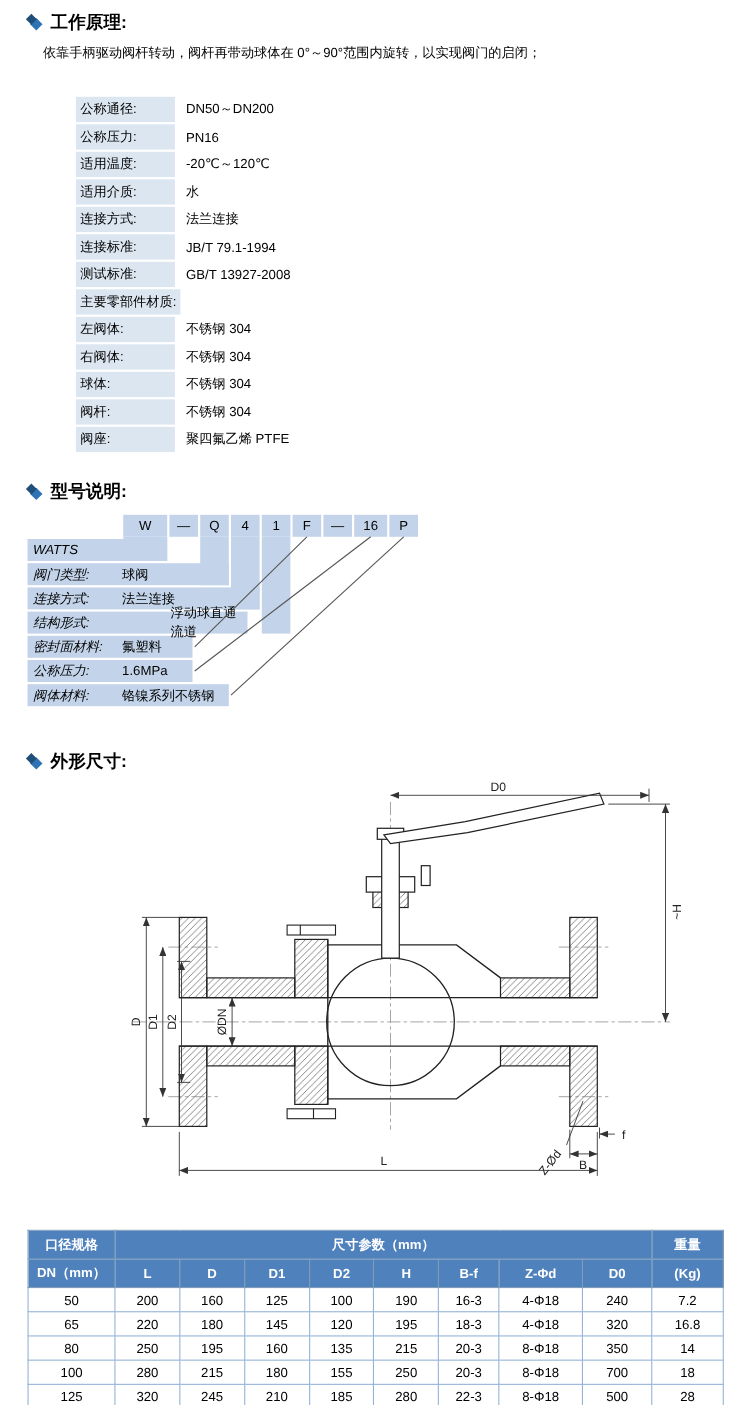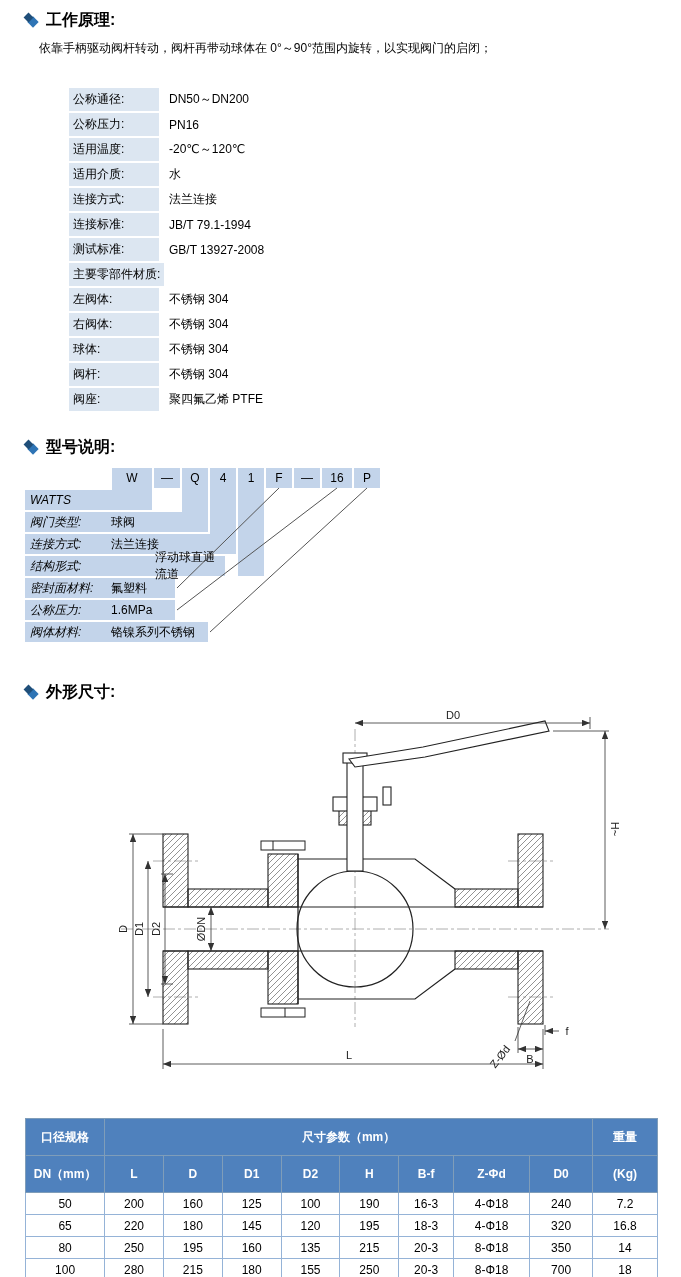--- a/index.html
+++ b/index.html
@@ -54,21 +54,21 @@
   .model-rows > div:nth-of-type(7){width:183px;}
   .model-row-label { padding-left:5px; min-width:86px;font-style:italic; }
   .model-lines { position:absolute; left:0; top:0; pointer-events:none; }
 
   
   .drawing-wrap { margin:6px 0 8px 68px; }
 
   
   .spec-table { border-collapse:collapse; width:633px; table-layout:fixed; margin-top:8px; }
   .spec-table th { background:#4f81bd; color:#fff; font-weight:bold;
-    border:1px solid #7f9db9; height:37px; text-align:center; }
+    border:1px solid #7f9db9; height:26px; text-align:center; }
   .spec-table td { border:1px solid #95b3d7; height:22px; text-align:center; background:#fff; }
 </style>
 </head>
 <body>
 
 <div class="section">
   <div class="section-title">
     <span class="diamond"></span>
     <span>工作原理:</span>
   </div>

